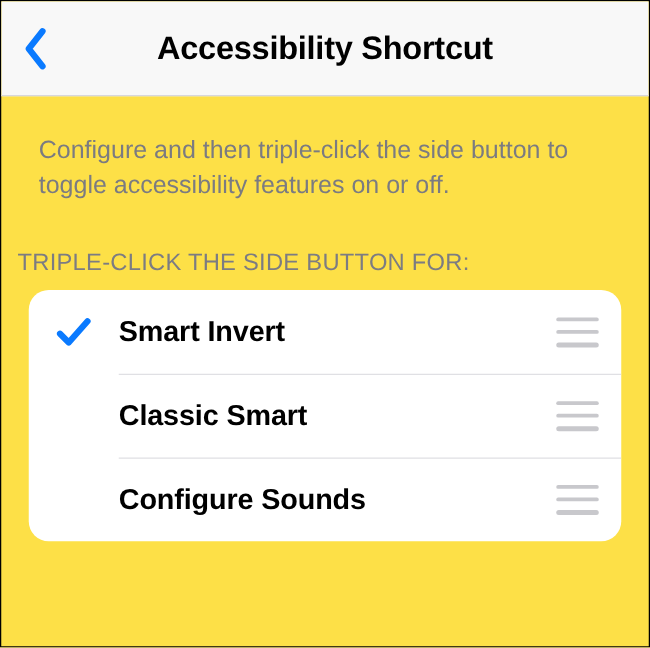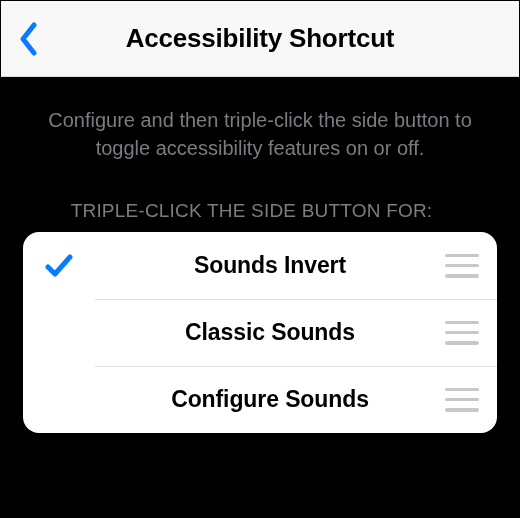--- a/index.html
+++ b/index.html
@@ -5,21 +5,21 @@
   * { box-sizing: border-box; margin: 0; padding: 0; }
   html, body { width: 520px; height: 518px; overflow: hidden; }
   body {
     font-family: -apple-system, "SF Pro Text", "Helvetica Neue", Helvetica, Arial, sans-serif;
     background: #efeff4;
     color: #000;
   }
   .frame {
     width: 520px;
     height: 518px;
-    background: #000000;
+    background: #fde047;
     border: 1px solid #000;
     position: relative;
     overflow: hidden;
   }
   .navbar {
     height: 76px;
     background: #f8f8f8;
     border-bottom: 1px solid #d7d7dc;
     display: flex;
     align-items: center;
@@ -39,21 +39,20 @@
   .title {
     flex: 1;
     text-align: center;
     font-size: 26px;
     font-weight: 700;
     letter-spacing: -0.2px;
     color: #000;
   }
   .content {
     padding: 0 0 0 0;
-    text-align: center;
   }
   .desc {
     padding: 30px 30px 0 30px;
     font-size: 20px;
     line-height: 1.38;
     color: #7b7b81;
   }
   .section-header {
     padding: 38px 30px 10px 13px;
     font-size: 19px;
@@ -131,35 +130,35 @@
     <div class="section-header">TRIPLE-CLICK THE SIDE BUTTON FOR:</div>
 
     <div class="list">
 
       <div class="row">
         <div class="check-slot">
           <svg width="28" height="26" viewBox="0 0 28 26">
             <polyline points="3,14 10,21 25,4" fill="none" stroke="#0a7aff" stroke-width="5" stroke-linecap="round" stroke-linejoin="round"></polyline>
           </svg>
         </div>
-        <div class="row-label">Sounds Invert</div>
+        <div class="row-label">Smart Invert</div>
         <div class="reorder">
             <span></span>
             <span></span>
             <span></span>
           </div>
       </div>
 
       <div class="row">
         <div class="check-slot">
           <svg width="28" height="26" viewBox="0 0 28 26" style="visibility: hidden;">
             <polyline points="3,14 10,21 25,4" fill="none" stroke="#0a7aff" stroke-width="5" stroke-linecap="round" stroke-linejoin="round"></polyline>
           </svg>
         </div>
-        <div class="row-label">Classic Sounds</div>
+        <div class="row-label">Classic Smart</div>
         <div class="reorder">
             <span></span>
             <span></span>
             <span></span>
           </div>
       </div>
 
 
       <div class="row">
         <div class="check-slot">

